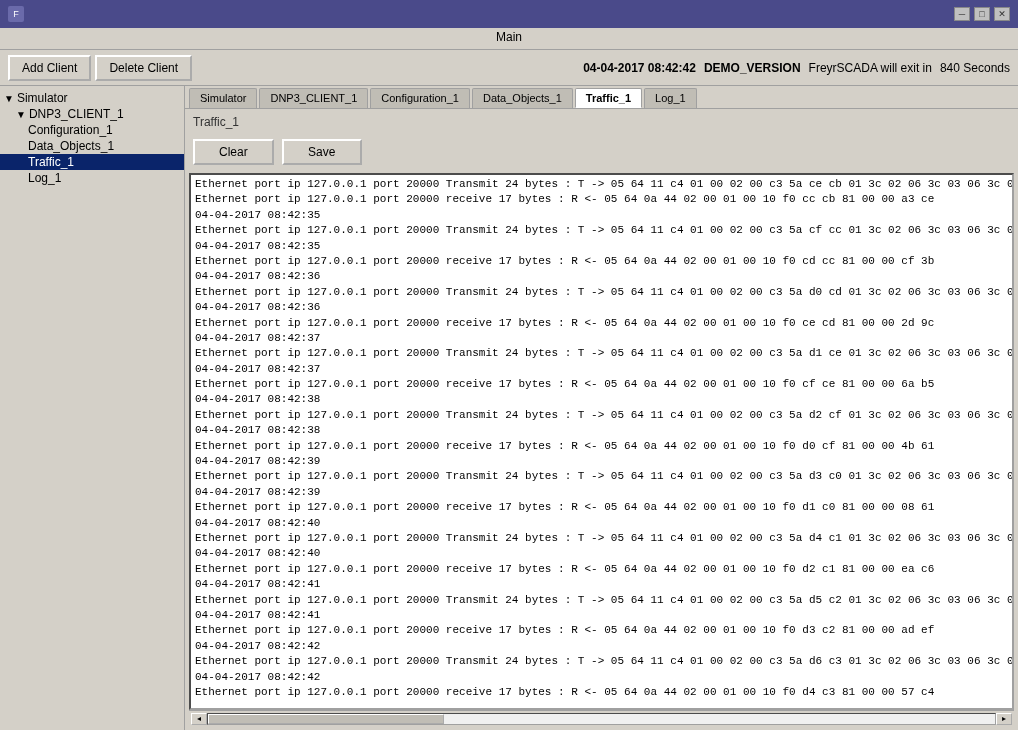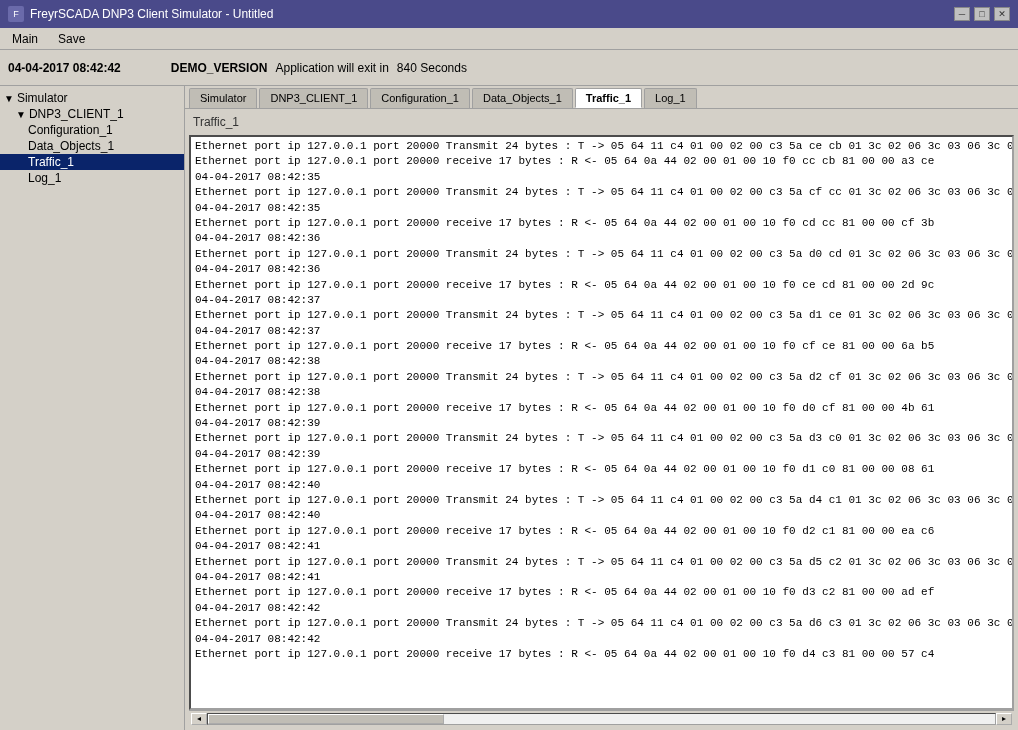--- a/index.html
+++ b/index.html
@@ -60,20 +60,21 @@
 
     
     .menu-bar {
       background: #d4d0c8;
       height: 22px;
       display: flex;
       align-items: center;
       padding: 0 4px;
       border-bottom: 1px solid #a0a0a0;
       gap: 4px;
+      flex-direction: column;
     }
     .menu-item {
       padding: 2px 8px;
       cursor: pointer;
       font-size: 12px;
       color: #000;
     }
 
     
     .toolbar {
@@ -102,21 +103,20 @@
     .toolbar-right {
       display: flex;
       align-items: center;
       gap: 8px;
       font-size: 12px;
       color: #000;
     }
     .demo-version {
       font-weight: bold;
       color: #000;
-      margin-left: 42px;
     }
     .toolbar-datetime {
       font-weight: bold;
     }
     .toolbar-exit-info {
       color: #000;
     }
 
     
     .main-area {
@@ -270,39 +270,42 @@
       font-size: 8px;
       cursor: pointer;
     }
   </style>
 </head>
 <body>
 
 <div class="title-bar">
   <div class="title-bar-left">
     <div class="title-bar-icon">F</div>
-    <span>FreyrSCADA DNP3 Client Simulator - Untitled</span>
   </div>
   <div class="title-bar-controls">
     <div class="title-bar-btn">─</div>
     <div class="title-bar-btn">□</div>
     <div class="title-bar-btn">✕</div>
   </div>
 </div>
 
 <div class="menu-bar">
   <div class="menu-item">Main</div>
   <div class="menu-item">Save</div>
 </div>
 
 <div class="toolbar">
+  <div class="toolbar-left">
+    <button class="toolbar-btn">Add Client</button>
+    <button class="toolbar-btn">Delete Client</button>
+  </div>
   <div class="toolbar-right">
     <span class="toolbar-datetime">04-04-2017 08:42:42</span>
     <span class="demo-version">DEMO_VERSION</span>
-    <span class="toolbar-exit-info">Application will exit in</span>
+    <span class="toolbar-exit-info">FreyrSCADA will exit in</span>
     <span class="toolbar-exit-info">840  Seconds</span>
   </div>
 </div>
 
 <div class="main-area">
 
   <div class="sidebar">
     <div class="tree-item">
       <span class="tree-icon">▼</span>
       <span>Simulator</span>
@@ -331,20 +334,24 @@
       <div class="tab">Simulator</div>
       <div class="tab">DNP3_CLIENT_1</div>
       <div class="tab">Configuration_1</div>
       <div class="tab">Data_Objects_1</div>
       <div class="tab active">Traffic_1</div>
       <div class="tab">Log_1</div>
     </div>
 
     <div class="panel">
       <div class="panel-title">Traffic_1</div>
+      <div class="panel-toolbar">
+        <button class="panel-btn">Clear</button>
+        <button class="panel-btn">Save</button>
+      </div>
 
       <div class="log-area">
         <div class="log-content" id="log-container">
         <div class="log-line">Ethernet port ip 127.0.0.1 port 20000 Transmit 24 bytes :   T -&gt;  05 64 11 c4 01 00 02 00 c3 5a ce cb 01 3c 02 06 3c 03 06 3c 04 06 f2 87</div>
             <div class="log-line">Ethernet port ip 127.0.0.1 port 20000 receive 17 bytes :  R &lt;-  05 64 0a 44 02 00 01 00 10 f0 cc cb 81 00 00 a3 ce</div>
             <div class="log-line">04-04-2017 08:42:35</div>
             <div class="log-line">Ethernet port ip 127.0.0.1 port 20000 Transmit 24 bytes :   T -&gt;  05 64 11 c4 01 00 02 00 c3 5a cf cc 01 3c 02 06 3c 03 06 3c 04 06 bf 0a</div>
             <div class="log-line">04-04-2017 08:42:35</div>
             <div class="log-line">Ethernet port ip 127.0.0.1 port 20000 receive 17 bytes :  R &lt;-  05 64 0a 44 02 00 01 00 10 f0 cd cc 81 00 00 cf 3b</div>
             <div class="log-line">04-04-2017 08:42:36</div>

